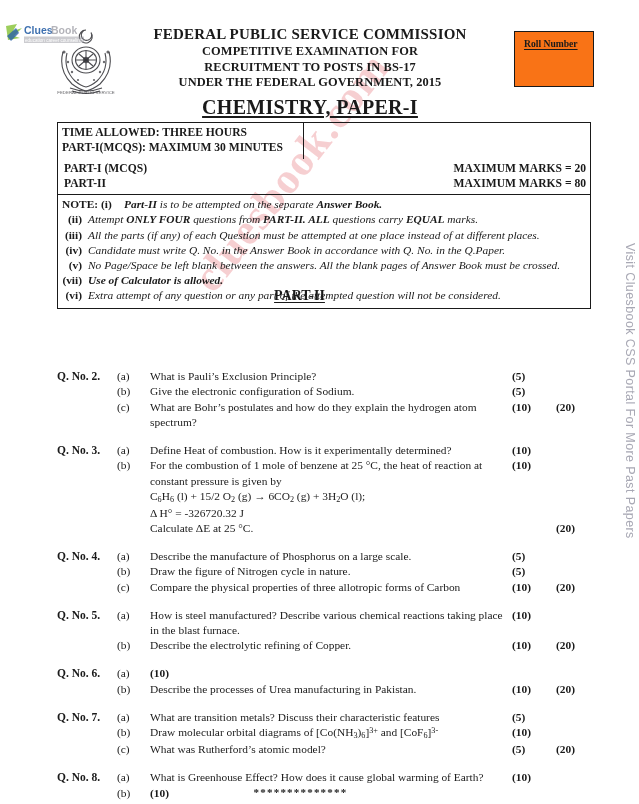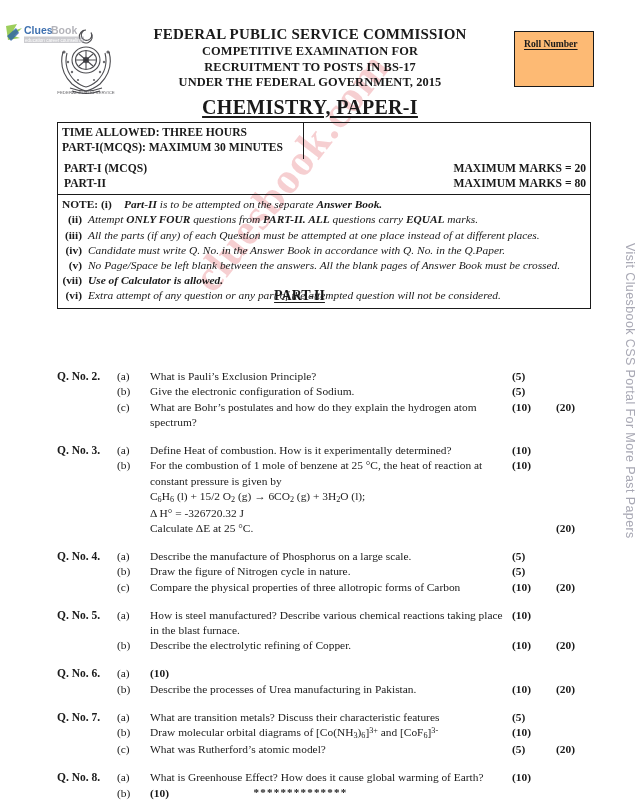--- a/index.html
+++ b/index.html
@@ -114,21 +114,21 @@
 
   
   .roll-box {
     position: absolute;
     left: 514px;
     top: 31px;
     width: 78px;
     height: 54px;
     border: 1.3px solid #1a1a1a;
     z-index: 2;
-    background: #fdba74;
+    background: #f97316;
   }
   .roll-box .lbl {
     font-size: 9.6px;
     font-weight: bold;
     text-decoration: underline;
     text-underline-offset: 1.5px;
     margin: 6px 0 0 9px;
     display: inline-block;
   }
 

